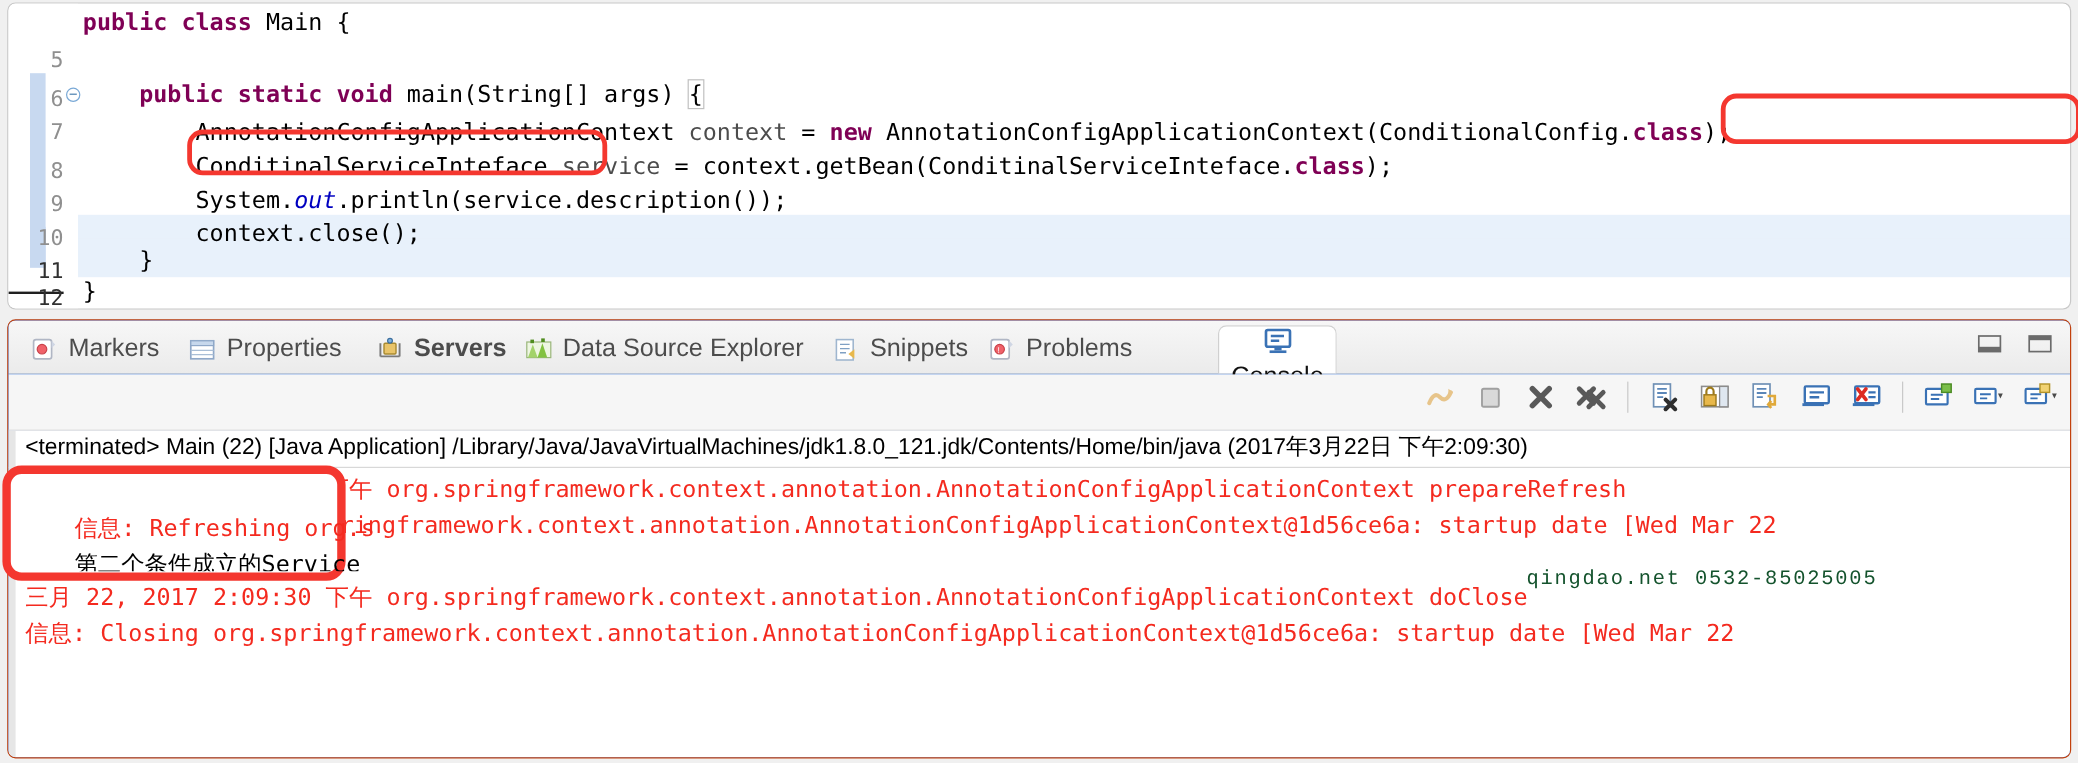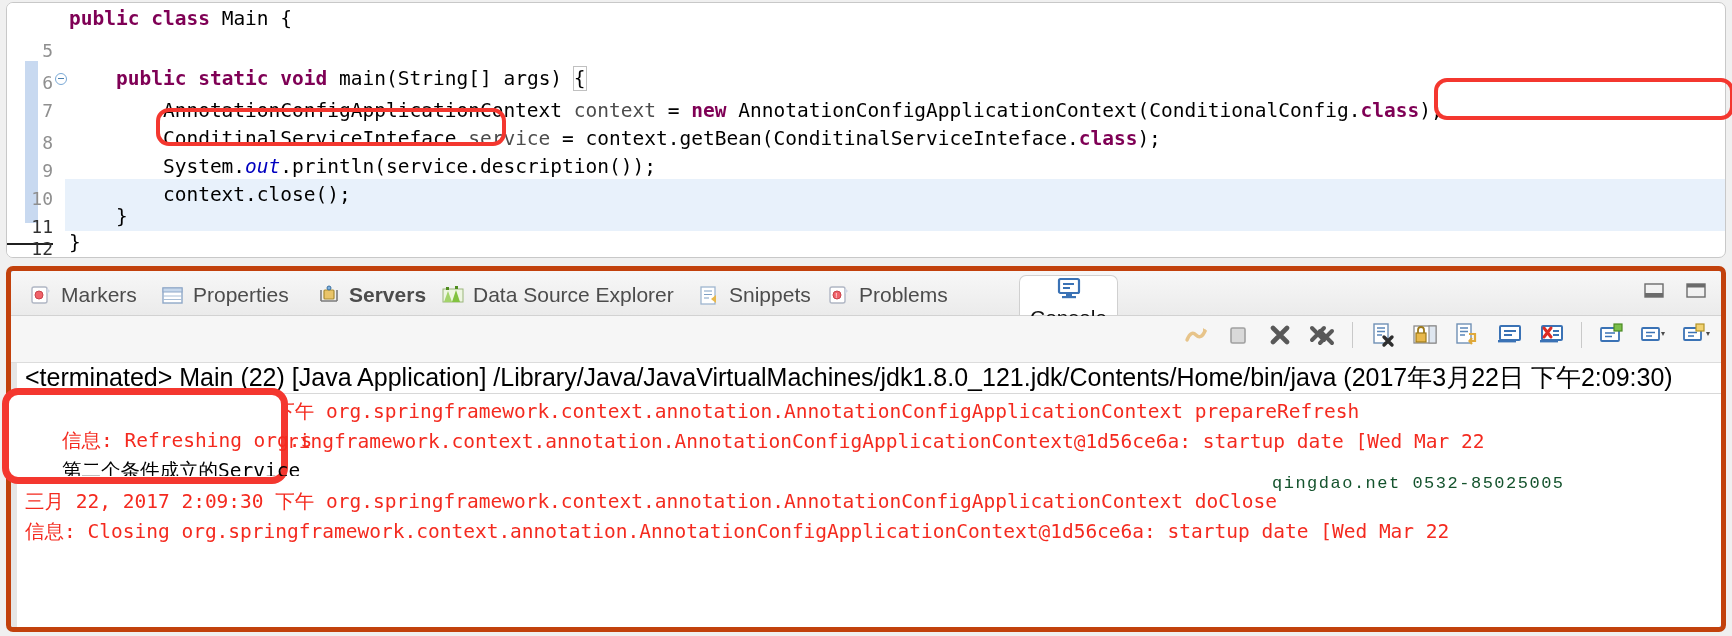--- a/index.html
+++ b/index.html
@@ -60,21 +60,21 @@
     pointer-events:none;box-sizing:border-box;
   }
   .redbox-fill{
     position:absolute;border:7px solid #f4372f;border-radius:16px;
     background:#ffffff;box-sizing:border-box;
   }
 
   
   .panel{
     position:absolute;left:6px;top:266px;width:1720px;height:366px;
-    background:#3b82f6;border:5px solid #c2410c;border-radius:7px;
+    background:#3b82f6;border:1px solid #c2410c;border-radius:7px;
     box-sizing:border-box;overflow:hidden;
   }
   .tabbar{
     position:relative;height:44px;
     background:linear-gradient(#f7f7f7,#ebebeb);
     border-bottom:1px solid #d2d2d2;
   }
   .tab{
     position:absolute;top:4px;height:40px;display:flex;align-items:center;
     gap:8px;padding:0 10px;box-sizing:border-box;
@@ -102,21 +102,21 @@
 
   .console{
     position:relative;background:#ffffff;height:272px;overflow:hidden;
   }
   .cline{
     font-family:"DejaVu Sans Mono","Liberation Mono",monospace;
     font-size:19.5px;line-height:30px;white-space:pre;
     padding-left:14px;
   }
   .cline.hdr{
-    font-family:"Liberation Sans",sans-serif;font-size:25px;color:#000;
+    font-family:"Liberation Sans",sans-serif;font-size:19px;color:#000;
     line-height:28px;
   }
   .cred{color:#f42a1f;}
   .cblk{color:#000000;}
   .cdiv{height:1px;background:#d8d8d8;margin:2px 0 3px 0;}
   .lscroll{position:absolute;left:0;top:0;width:6px;height:100%;background:#e6e6e6;}
 
   .watermark{
     position:absolute;left:1272px;top:474px;
     font-family:Liberation Mono, monospace;font-size:17px;

